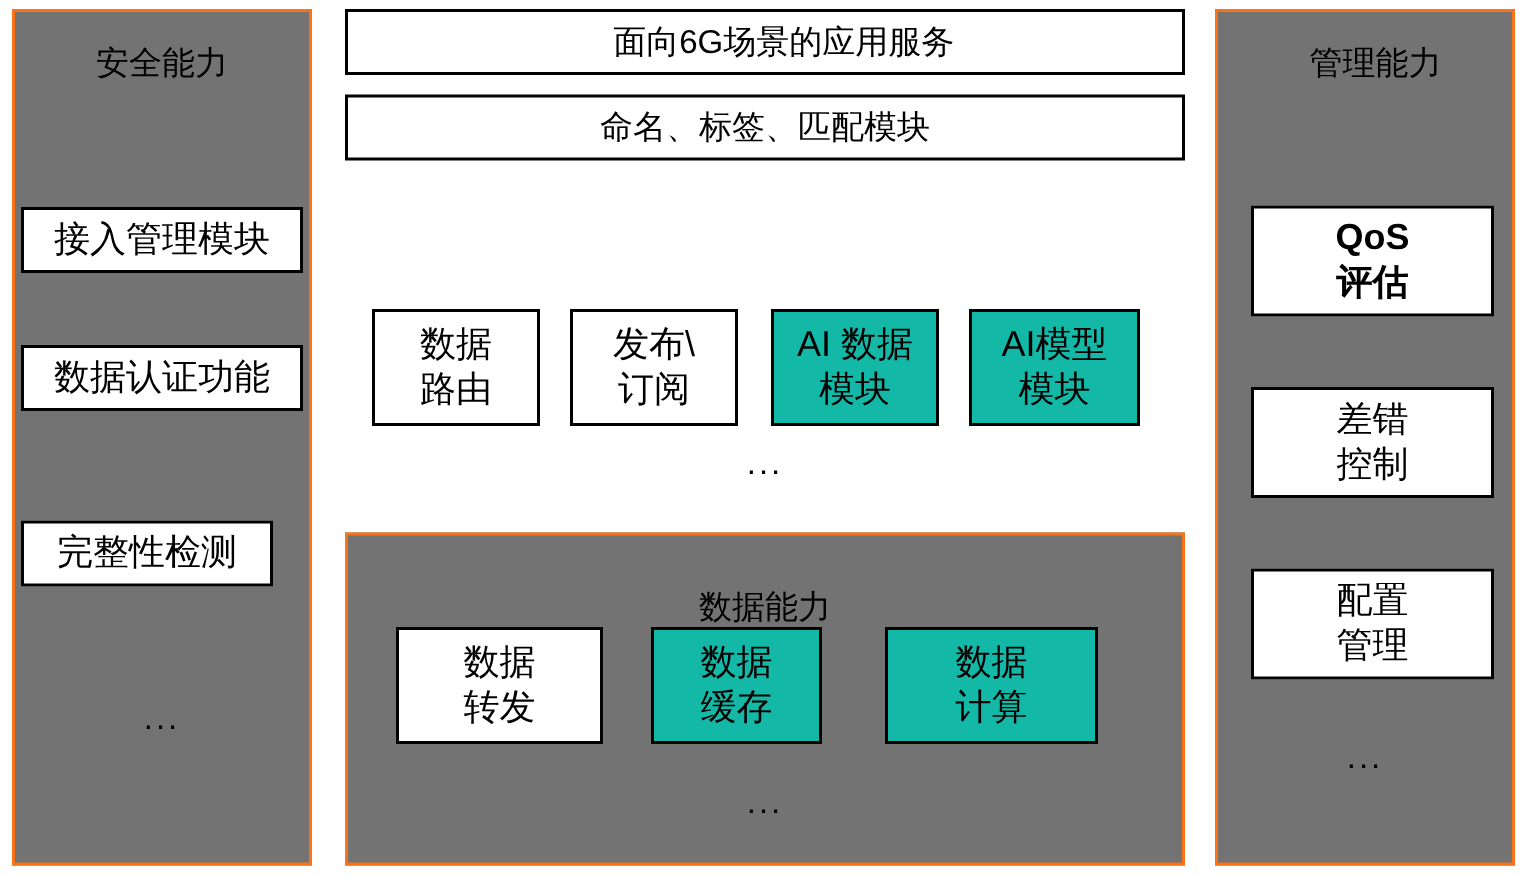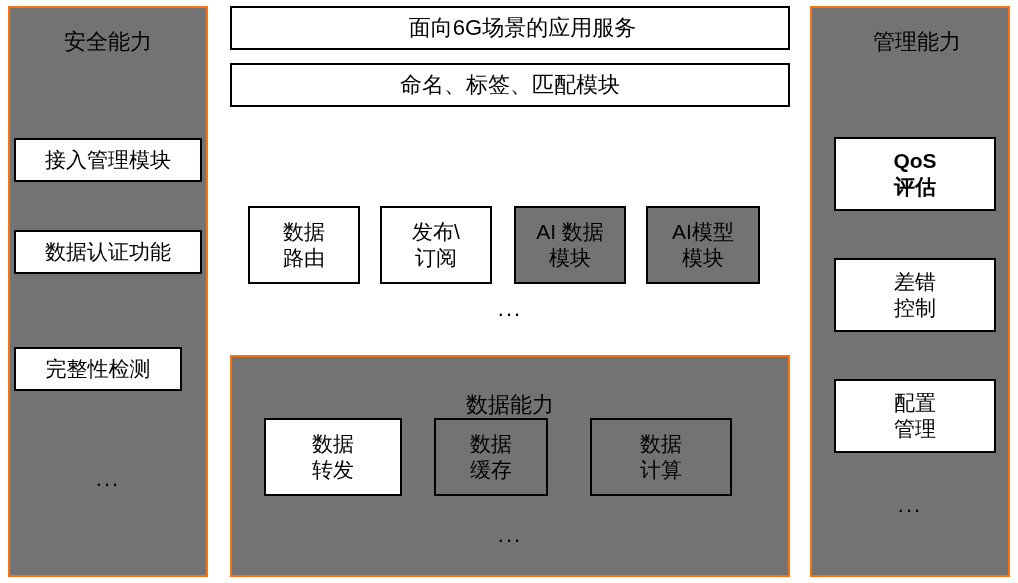--- a/index.html
+++ b/index.html
@@ -39,23 +39,23 @@
   .titled {
     display: block;
   }
   .panel-title {
     position: absolute;
     left: 0;
     right: 0;
     text-align: center;
   }
   .blue {
-    background: #737373;
+    background: #14b8a6;
   }
-  .t21 { font-size: 21px; }
+  .t21 { font-size: 24px; }
   .t22 { font-size: 22px; }
   .dots {
     position: absolute;
     text-align: center;
     font-size: 22px;
     letter-spacing: 2px;
     color: #000;
   }
   .multiline {
     white-space: pre-line;

